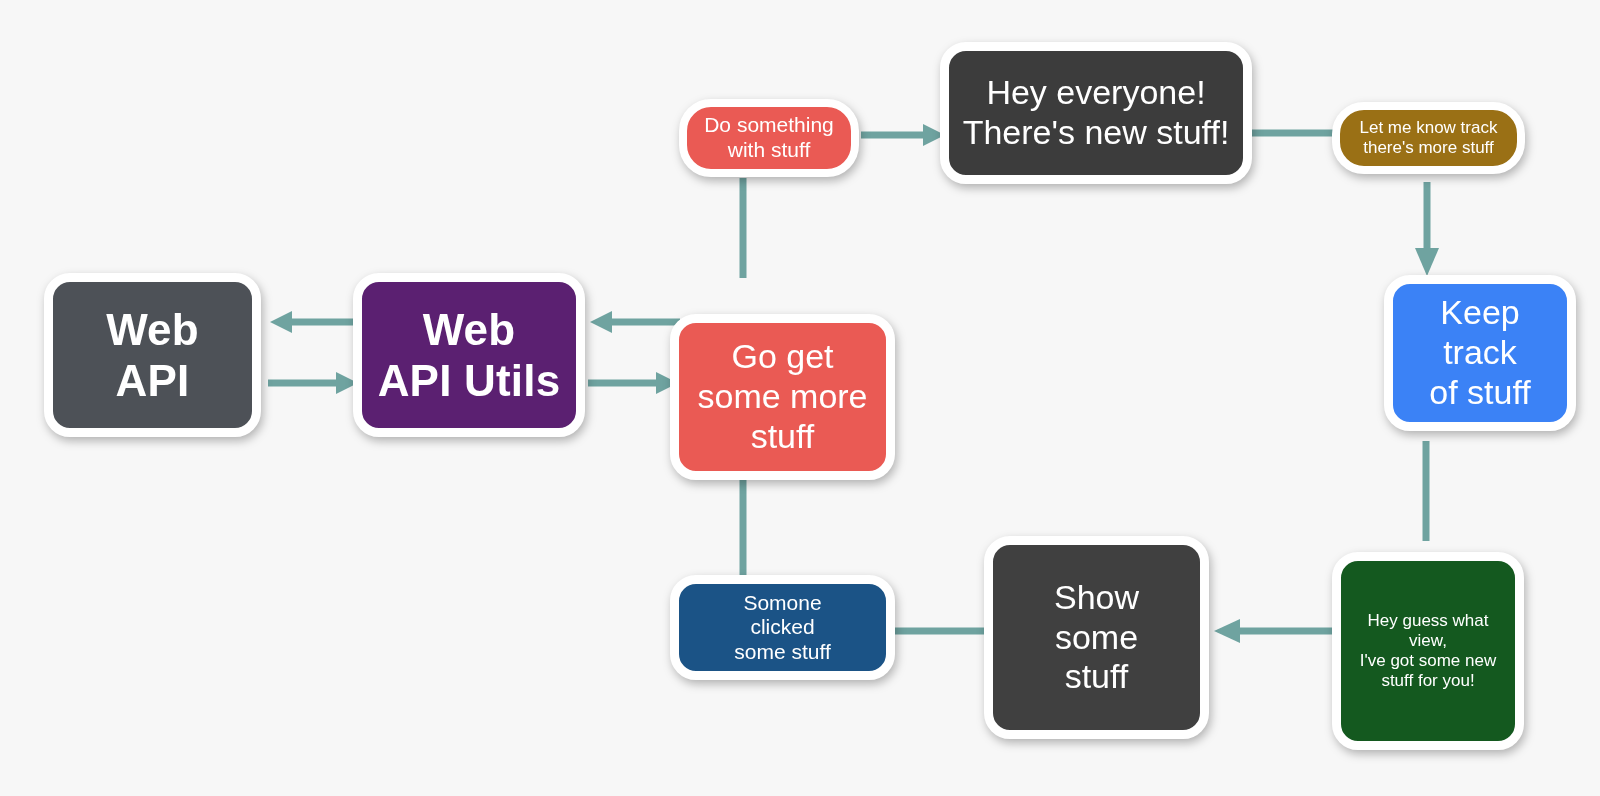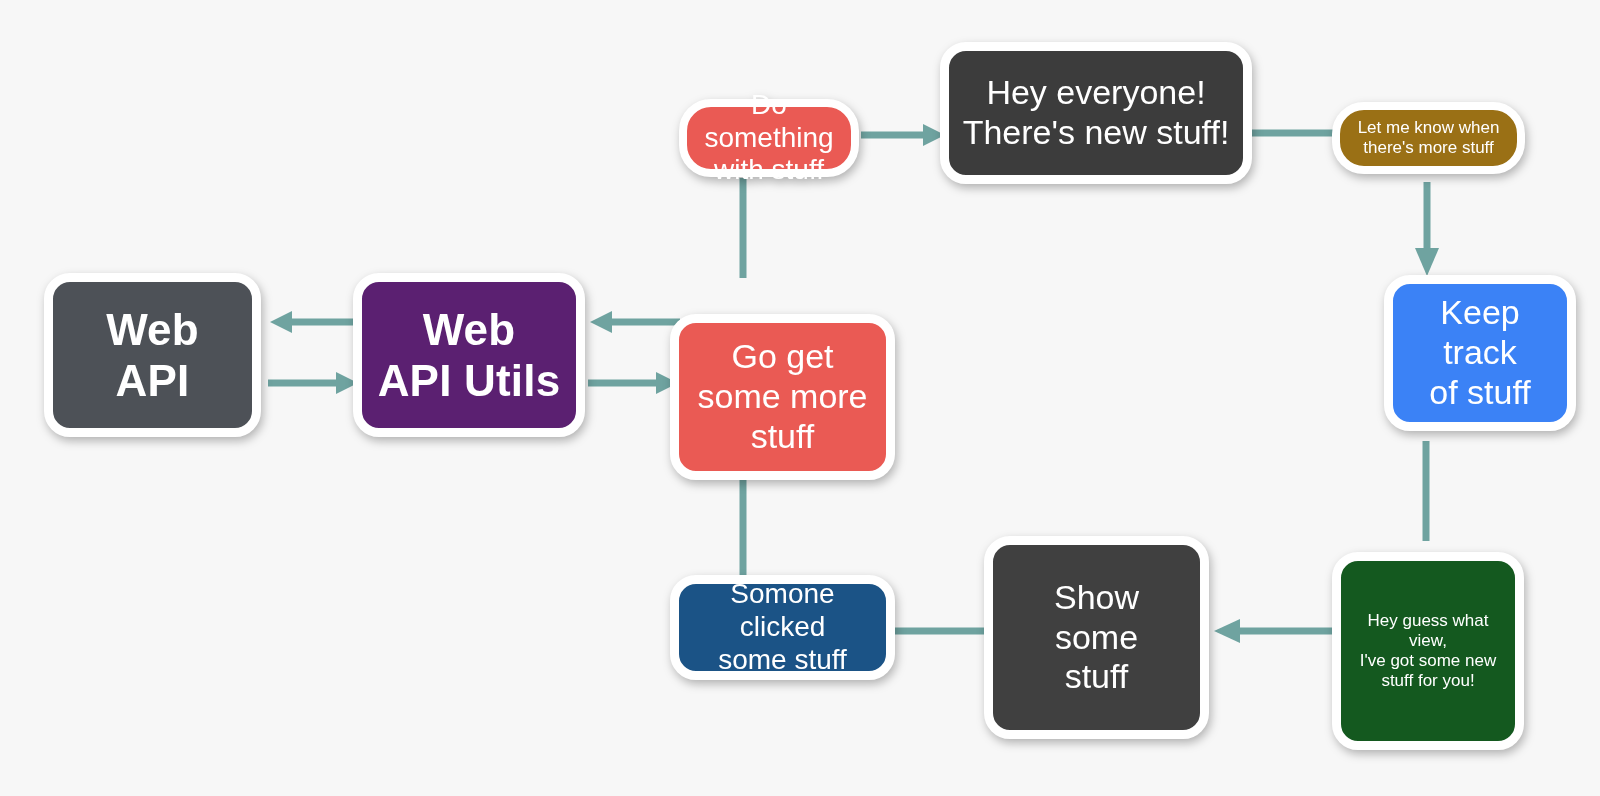--- a/index.html
+++ b/index.html
@@ -33,21 +33,21 @@
     white-space: pre-line;
     z-index: 5;
   }
   .node.pill {
     border-radius: 32px;
     border-width: 8px;
   }
   .node .txt { display: block; padding: 0 6px; }
   .f-bigger { font-size: 34px; font-weight: 400; }
   .f-bold   { font-size: 44px; font-weight: 700; letter-spacing: .2px; }
-  .f-mid    { font-size: 28px; font-weight: 400; }
+  .f-mid    { font-size: 21px; font-weight: 400; }
   .f-small  { font-size: 17px; font-weight: 400; }
 
   
   .conn {
     position: absolute;
     z-index: 2;
   }
   .conn svg { display: block; overflow: visible; }
 </style>
 </head>
@@ -155,21 +155,21 @@
     <span class="txt">Do something
 with stuff</span>
   </div>
 
   <div class="node f-bigger" style="left:940px; top:42px; width:312px; height:142px; background:#3c3c3c;">
     <span class="txt">Hey everyone!
 There's new stuff!</span>
   </div>
 
   <div class="node pill f-small" style="left:1332px; top:102px; width:193px; height:72px; background:#9a7015;">
-    <span class="txt">Let me know when
+    <span class="txt">Let me know track
 there's more stuff</span>
   </div>
 
   <div class="node f-bigger" style="left:1384px; top:275px; width:192px; height:156px; background:#3b82f6;">
     <span class="txt">Keep track
 of stuff</span>
   </div>
 
   <div class="node f-small" style="left:1332px; top:552px; width:192px; height:198px; background:#14591f;">
     <span class="txt">Hey guess what view,

